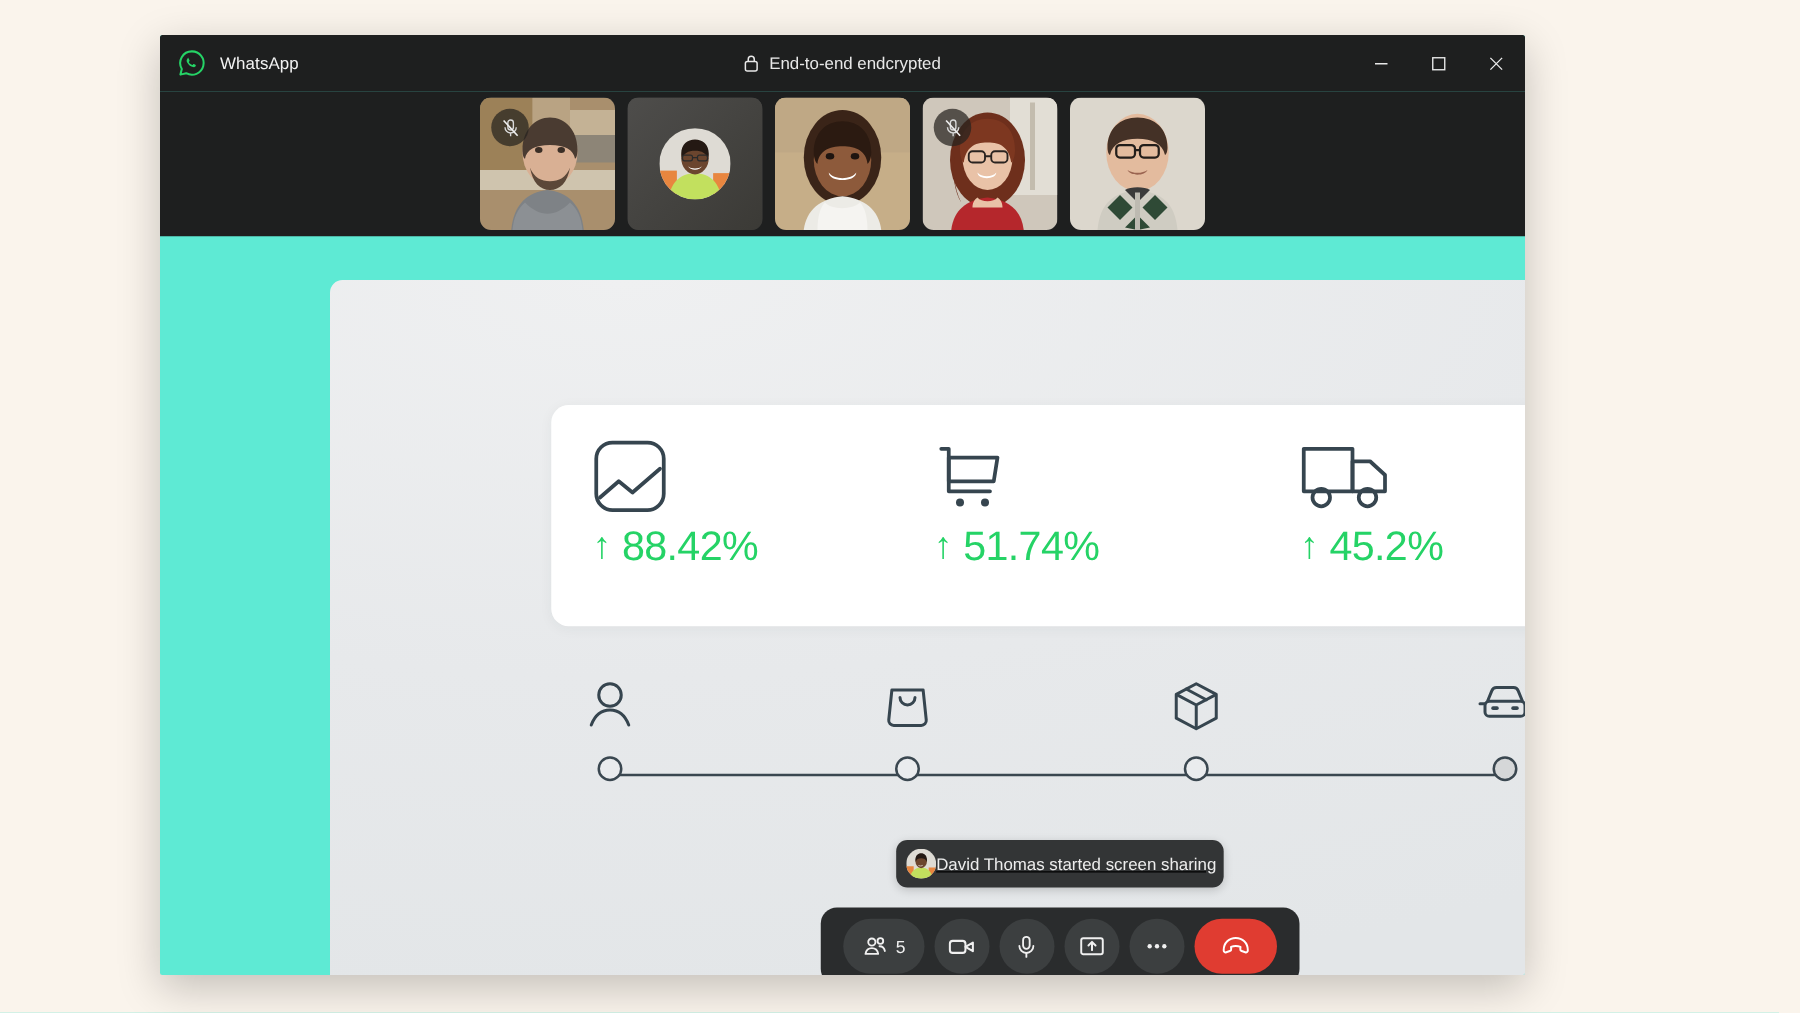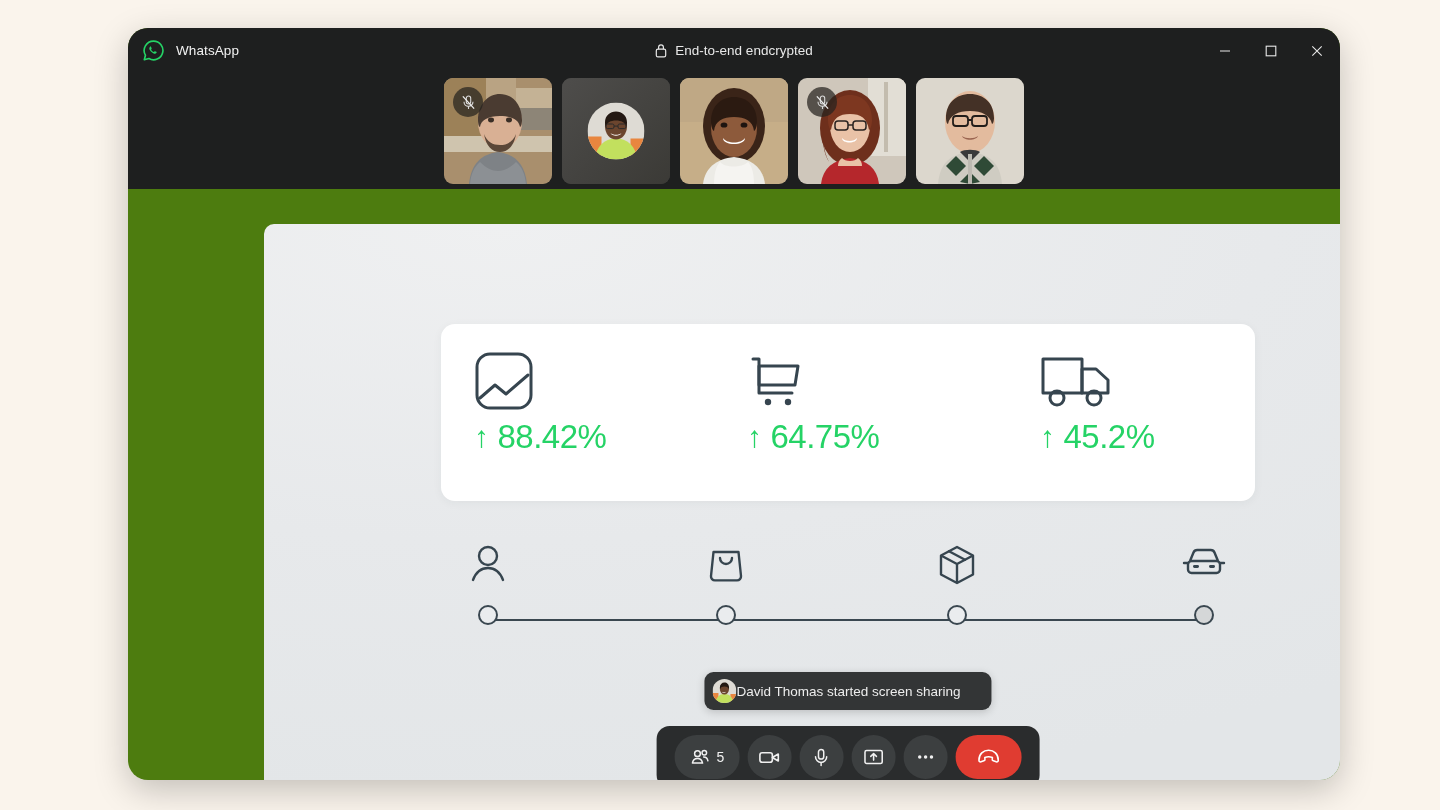--- a/index.html
+++ b/index.html
@@ -10,24 +10,24 @@
     overflow: hidden;
     background: #FAF4EC;
     font-family: "Liberation Sans", sans-serif;
   }
 
   
   #app-window {
     position: absolute;
     left: 128px;
     top: 28px;
-    width: 1212px;
+    width: 1092px;
     height: 752px;
-    background: #4d7c0f;
-    border-radius: 20px;
+    background: #5eead4;
+    border-radius: 2px;
     box-shadow: 0 10px 34px rgba(0,0,0,0.22);
     overflow: hidden;
   }
 
   
   #title-bar {
     position: relative;
     height: 45px;
     width: 100%;
     display: flex;
@@ -191,24 +191,25 @@
 
   
   #toast {
     position: absolute;
     left: 50%;
     transform: translateX(-50%);
     top: 448px;
     height: 38px;
     display: flex;
     align-items: center;
-    padding: 0 31px 0 8px;
+    padding: 0 6px 0 8px;
     background: #333536;
     border-radius: 9px;
     box-shadow: 0 2px 8px rgba(0,0,0,0.18);
+    text-decoration: underline;
   }
   #toast .toast-avatar {
     width: 24px; height: 24px;
     border-radius: 50%;
     overflow: hidden;
     flex: 0 0 auto;
   }
   #toast .toast-text {
     color: #EDEDED;
     font-size: 13.5px;
@@ -443,21 +444,21 @@
         <div class="metric-icon">
           <svg width="60" height="60" viewBox="0 0 60 60">
             <path d="M6 8h6v34h33" fill="none" stroke="#36454F" stroke-width="3" stroke-linecap="round" stroke-linejoin="round"></path>
             <path d="M12 15h39l-3 19H12z" fill="none" stroke="#36454F" stroke-width="3" stroke-linejoin="round"></path>
             <circle cx="21" cy="51" r="3.2" fill="#36454F"></circle>
             <circle cx="41" cy="51" r="3.2" fill="#36454F"></circle>
           </svg>
         </div>
         <div class="metric-value">
           <span class="up-arrow">↑</span>
-          <span>64.75%</span>
+          <span>51.74%</span>
         </div>
       </div>
 
       <div class="metric">
         <div class="metric-icon">
           <svg width="74" height="56" viewBox="0 0 74 56">
             <rect x="3" y="6" width="39" height="34" fill="none" stroke="#36454F" stroke-width="3" stroke-linejoin="round"></rect>
             <path d="M42 16h14l12 11v13H42z" fill="none" stroke="#36454F" stroke-width="3" stroke-linejoin="round"></path>
             <circle cx="17" cy="45" r="7" fill="none" stroke="#36454F" stroke-width="3"></circle>
             <circle cx="54" cy="45" r="7" fill="none" stroke="#36454F" stroke-width="3"></circle>

